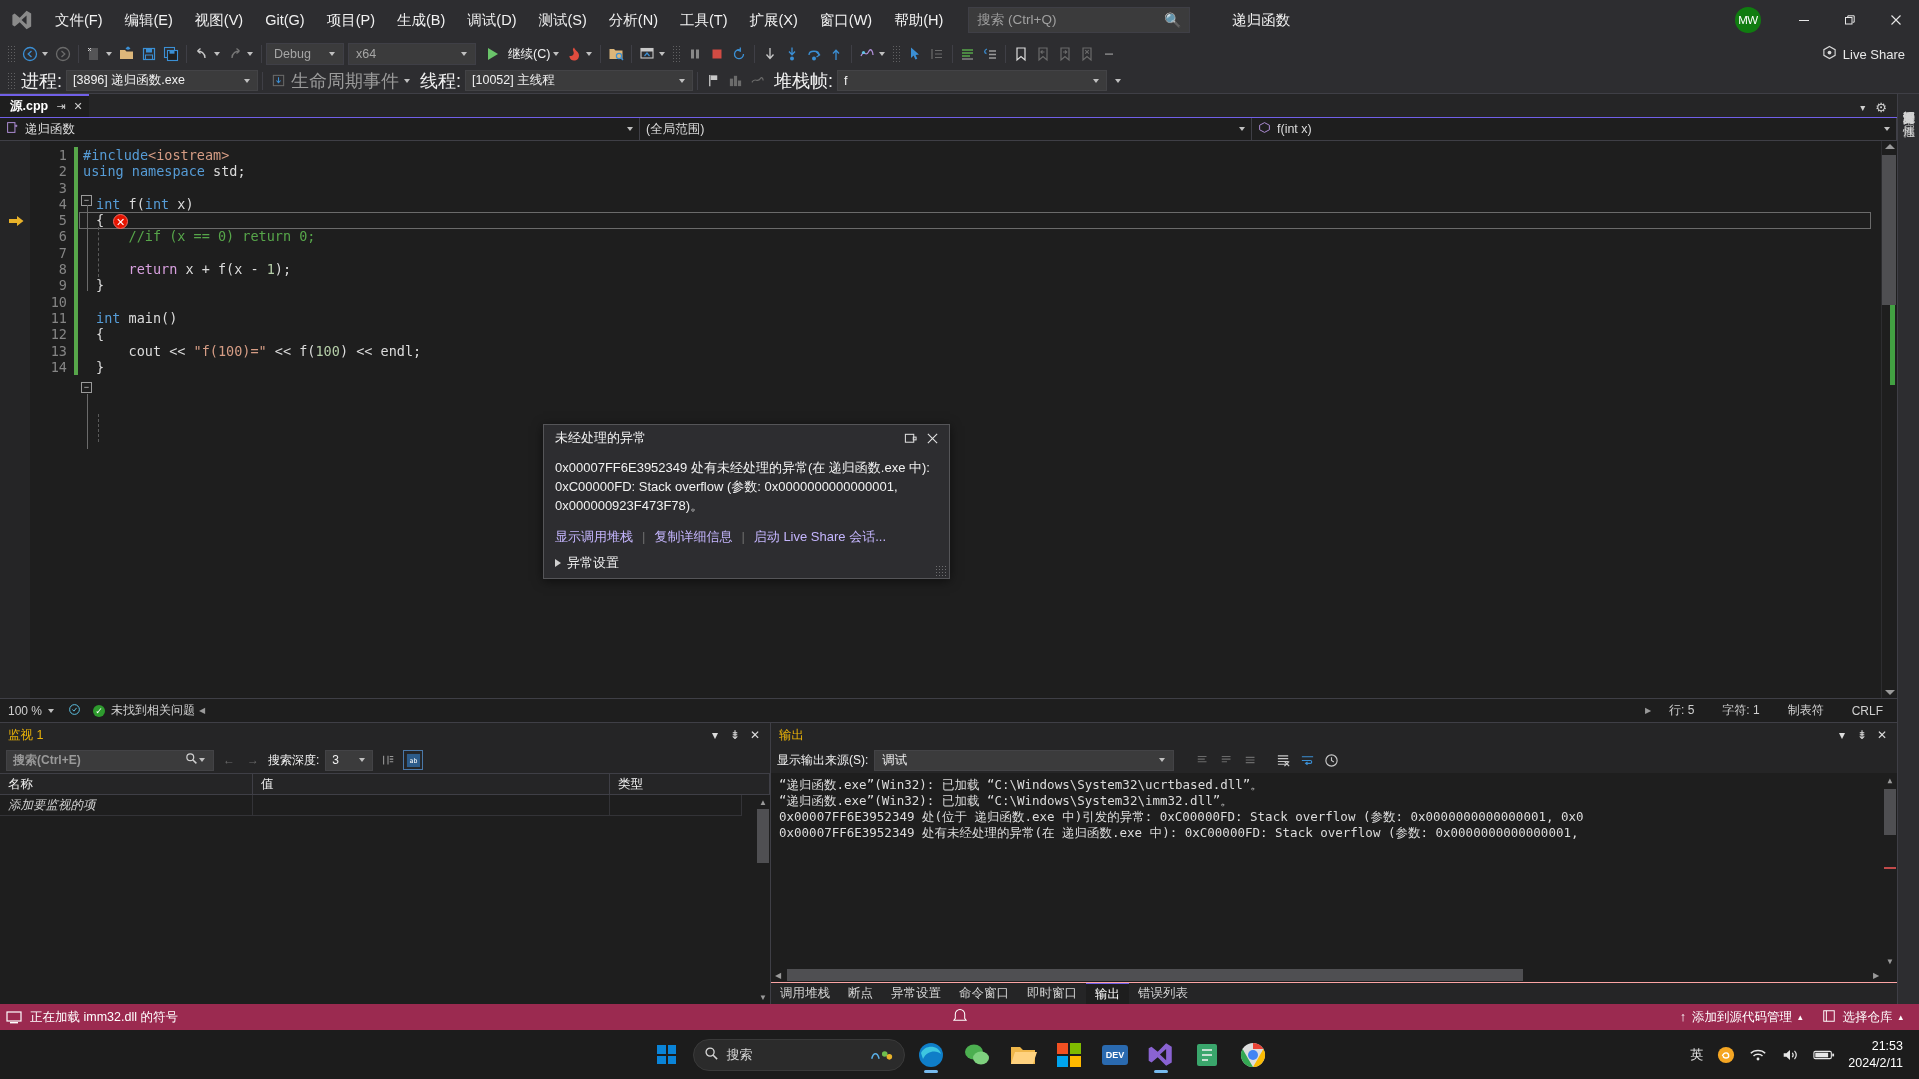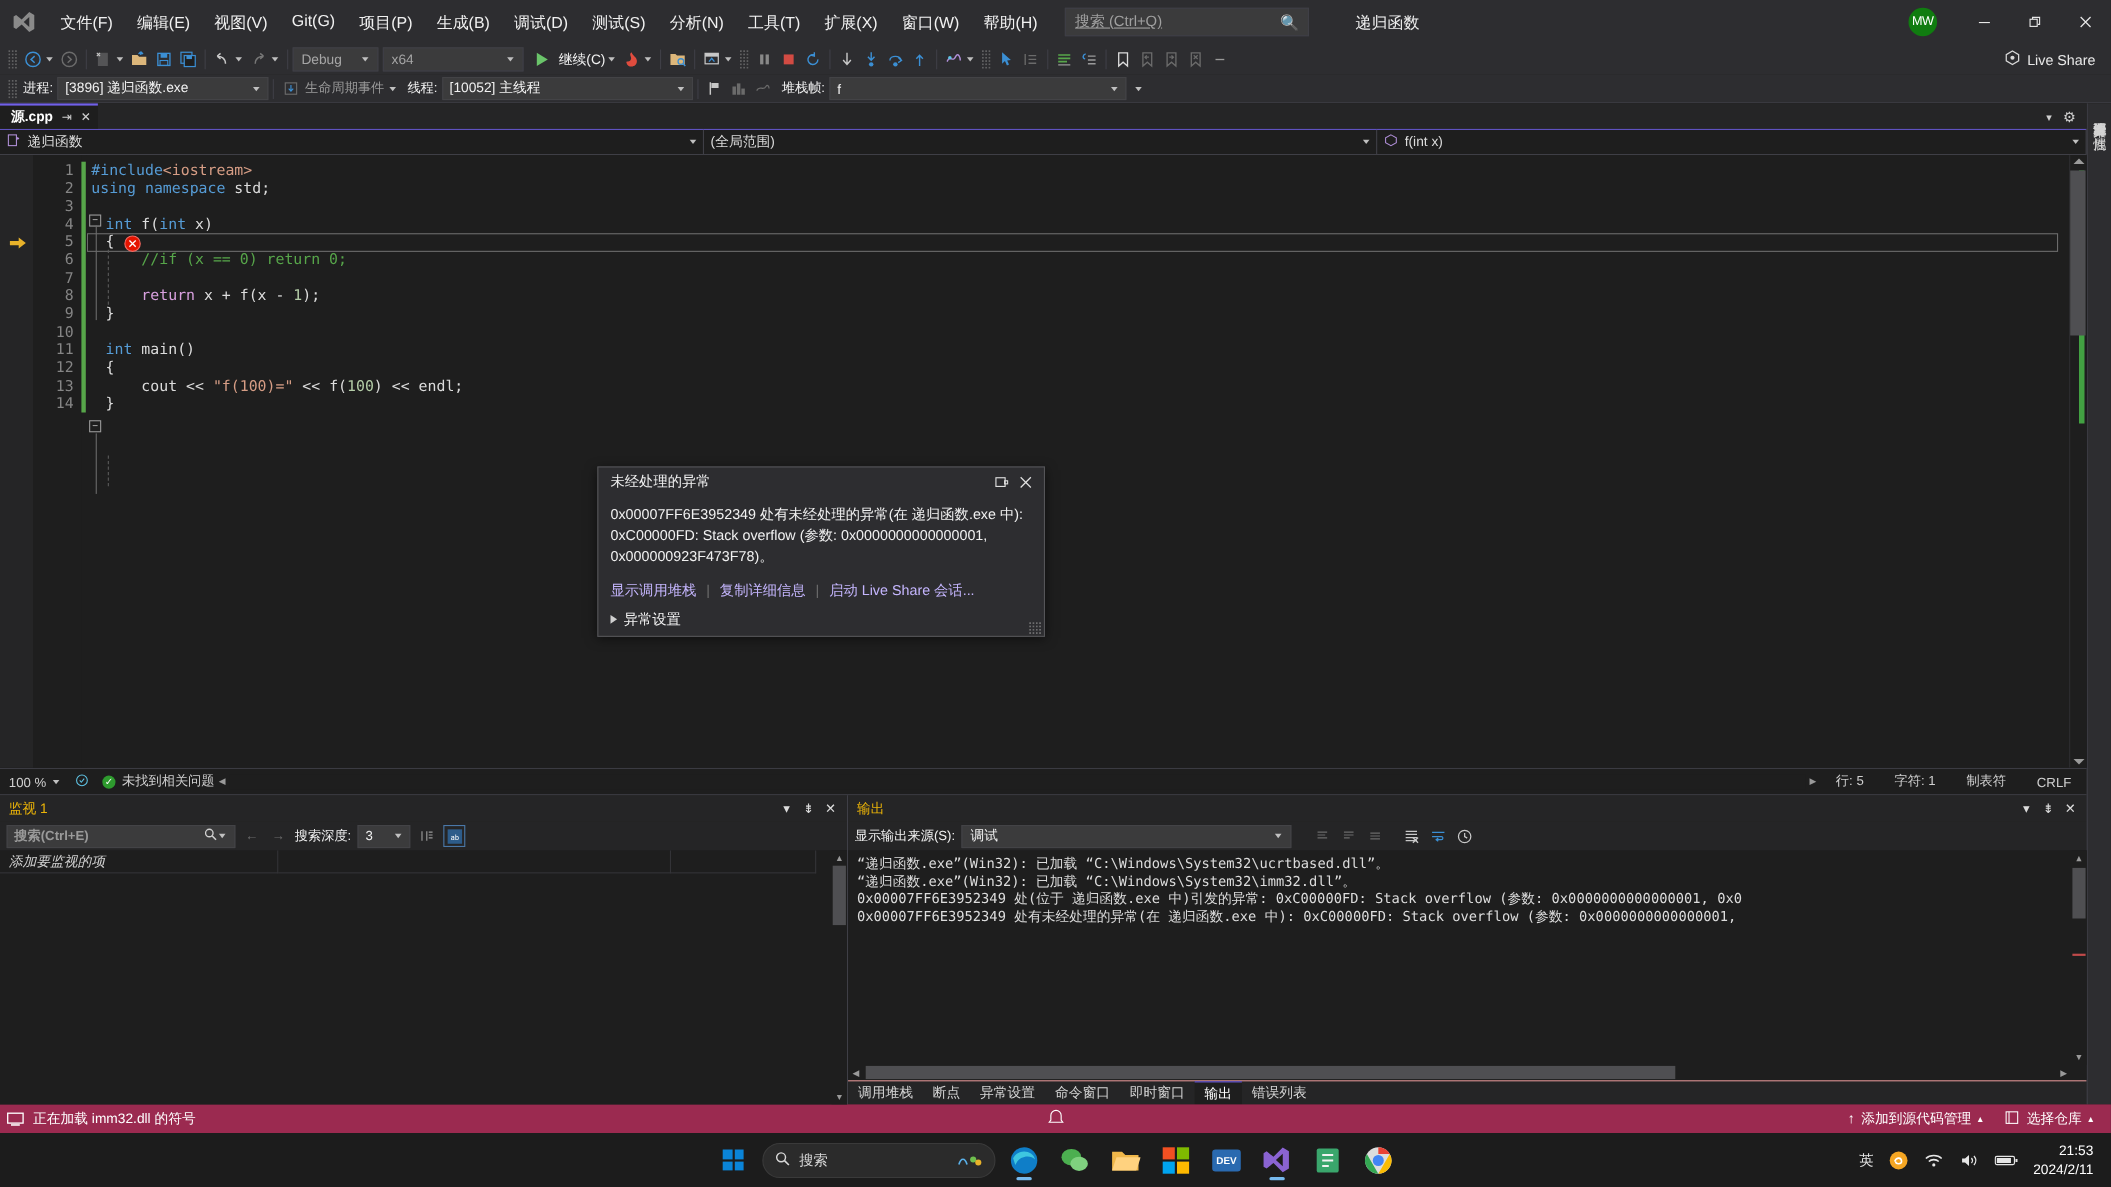--- a/index.html
+++ b/index.html
@@ -23,21 +23,21 @@
   .menu { display: flex; align-items: center; height: 100%; }
   .menu-item {
     padding: 0 11px; height: 100%; display: flex; align-items: center;
     font-size: 14.5px; color: #f1f1f1; cursor: default; white-space: nowrap;
   }
   .searchbox {
     margin-left: 14px; width: 222px; height: 26px; background: #3b3b3c;
     border: 1px solid #3f3f46; display: flex; align-items: center; padding: 0 8px;
     color: #a0a0a0; font-size: 13.5px; position: relative;
   }
-  .searchbox .ph { flex: 1; text-decoration: underline; }
+  .searchbox .ph { flex: 1; }
   .search-glyph { font-size: 14px; color: #d0d0d0; }
   .app-title { margin-left: 42px; font-size: 14.5px; color: #f1f1f1; }
   .title-right { position: absolute; right: 0; top: 0; height: 100%; display: flex; align-items: center; justify-content: space-between; }
   .avatar {
     width: 26px; height: 26px; border-radius: 50%; background: #107c10;
     display: flex; align-items: center; justify-content: center;
     font-size: 11.5px; color: #fff; margin-right: 20px; letter-spacing: -0.5px;
   }
   .wbtn { width: 46px; height: 40px; display: flex; align-items: center; justify-content: center; color: #e8e8e8; }
 
@@ -60,21 +60,21 @@
   }
   .combo .cv { white-space: nowrap; overflow: hidden; }
   .run-label { color: #f1f1f1; font-size: 12.5px; padding: 0 2px 0 4px; white-space: nowrap; }
   .play-tri { width:0;height:0;border-top:6px solid transparent;border-bottom:6px solid transparent;border-left:10px solid #6ac46a; }
 
   
   .debugbar {
     height: 26px; background: #2d2d30; display: flex; align-items: center;
     flex: 0 0 26px; padding-left: 4px; border-bottom: 1px solid #3f3f46;
   }
-  .dlabel { font-size: 12px; color: #f1f1f1; margin: 0 4px 0 2px; white-space: nowrap; }
+  .dlabel { font-size: 18px; color: #f1f1f1; margin: 0 4px 0 2px; white-space: nowrap; }
   .dcombo {
     height: 21px; background: #3b3b3c; border: 1px solid #434346; display: flex;
     align-items: center; justify-content: space-between; padding: 0 3px 0 6px;
     color: #f1f1f1; font-size: 12.5px;
   }
   .dcombo .cv { white-space: nowrap; overflow: hidden; text-overflow: ellipsis; }
 
   
   .main { flex: 1; display: flex; min-height: 0; background: #1e1e1e; }
   .workarea { flex: 1; display: flex; flex-direction: column; min-width: 0; }
@@ -771,20 +771,25 @@
                   <path d="M3 3 V13 M8 3 V13" stroke="#9a9a9a" stroke-width="1.2"></path>
                   <path d="M10 4 H14 M10 7 H14 M10 10 H14" stroke="#9a9a9a" stroke-width="1.2"></path>
                 </svg>
             </span>
             <span class="phb" style="width:20px;height:20px;border:1px solid #4a78a8">
               <svg width="15" height="15" viewBox="0 0 16 16">
                   <rect x="1" y="1" width="14" height="14" fill="#2d5c8a"></rect>
                   <text x="8" y="11" font-size="7" fill="#fff" text-anchor="middle" font-family="monospace">ab</text>
                 </svg>
             </span>
+          </div>
+          <div class="wt-head">
+            <div style="width:253px">名称</div>
+            <div style="width:357px">值</div>
+            <div style="flex:1">类型</div>
           </div>
           <div class="wt-body">
             <div class="wt-row">
               <div style="width:253px" class="empty-item">添加要监视的项</div>
               <div style="width:357px"></div>
               <div style="width:132px"></div>
             </div>
             <div class="scrollbar-v">
               <div class="sb-arrow" style="position:absolute;top:0">▲</div>
               <div class="sb-thumb" style="top:14px;height:54px"></div>

